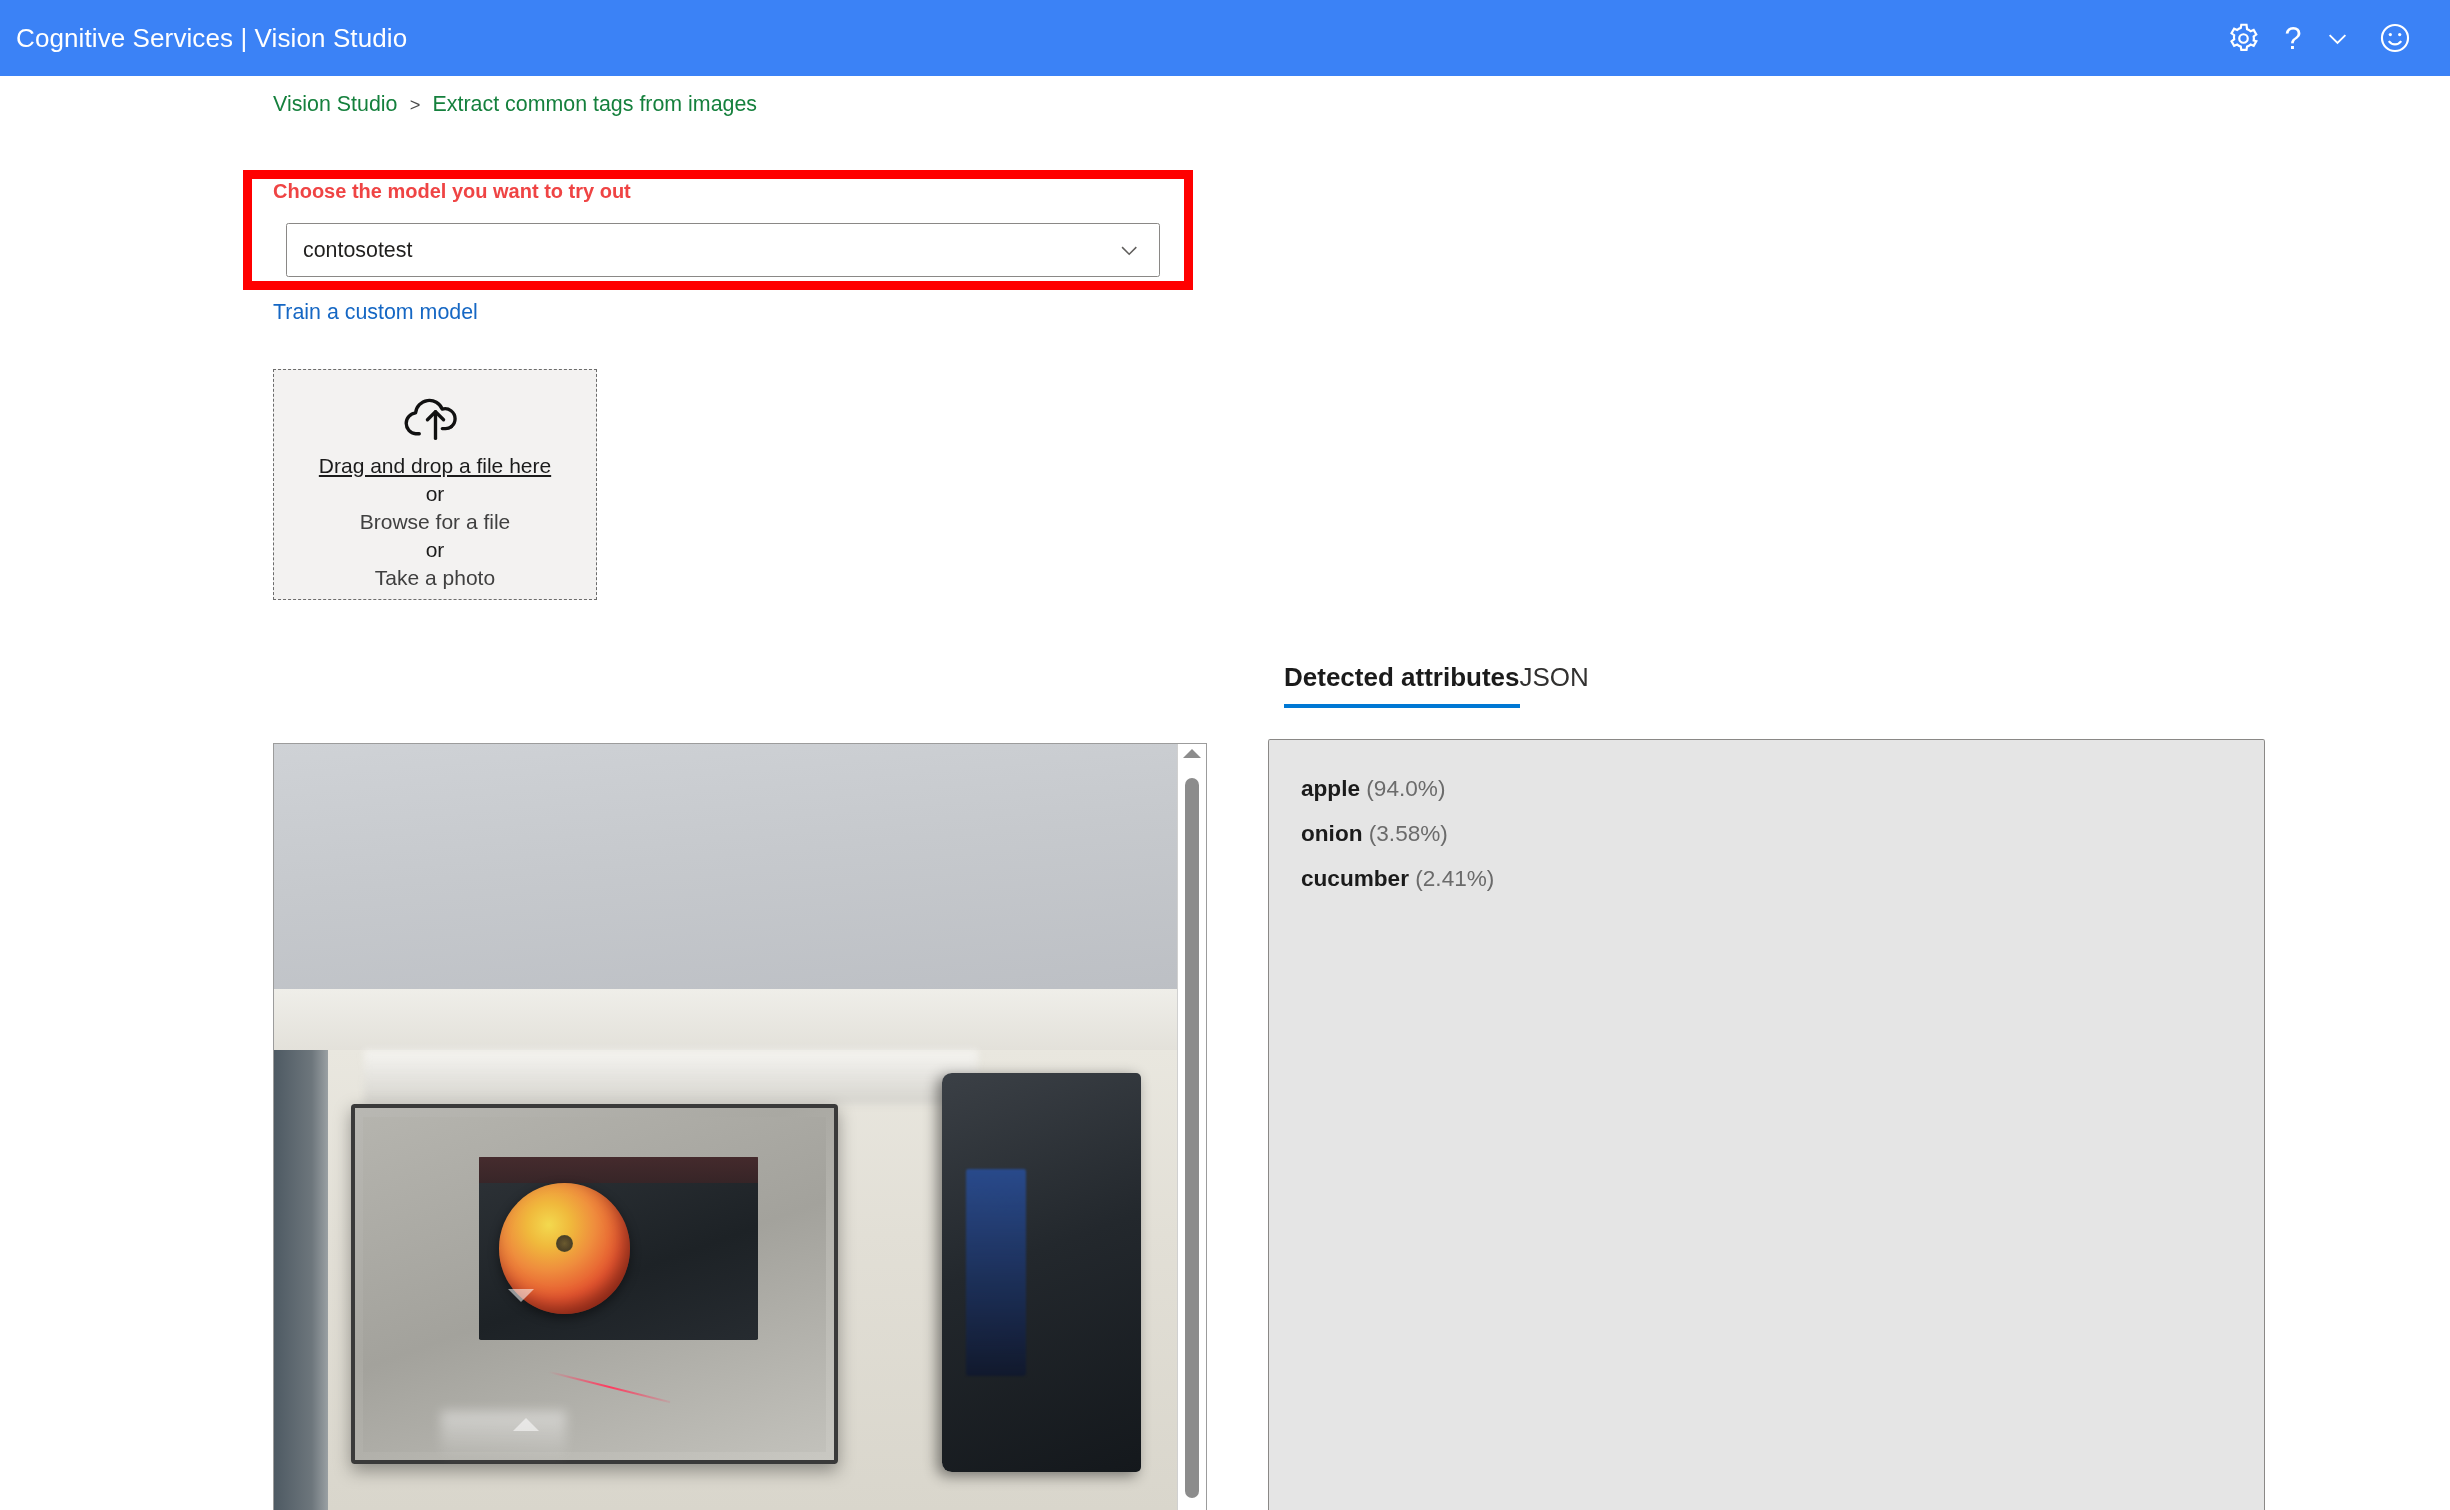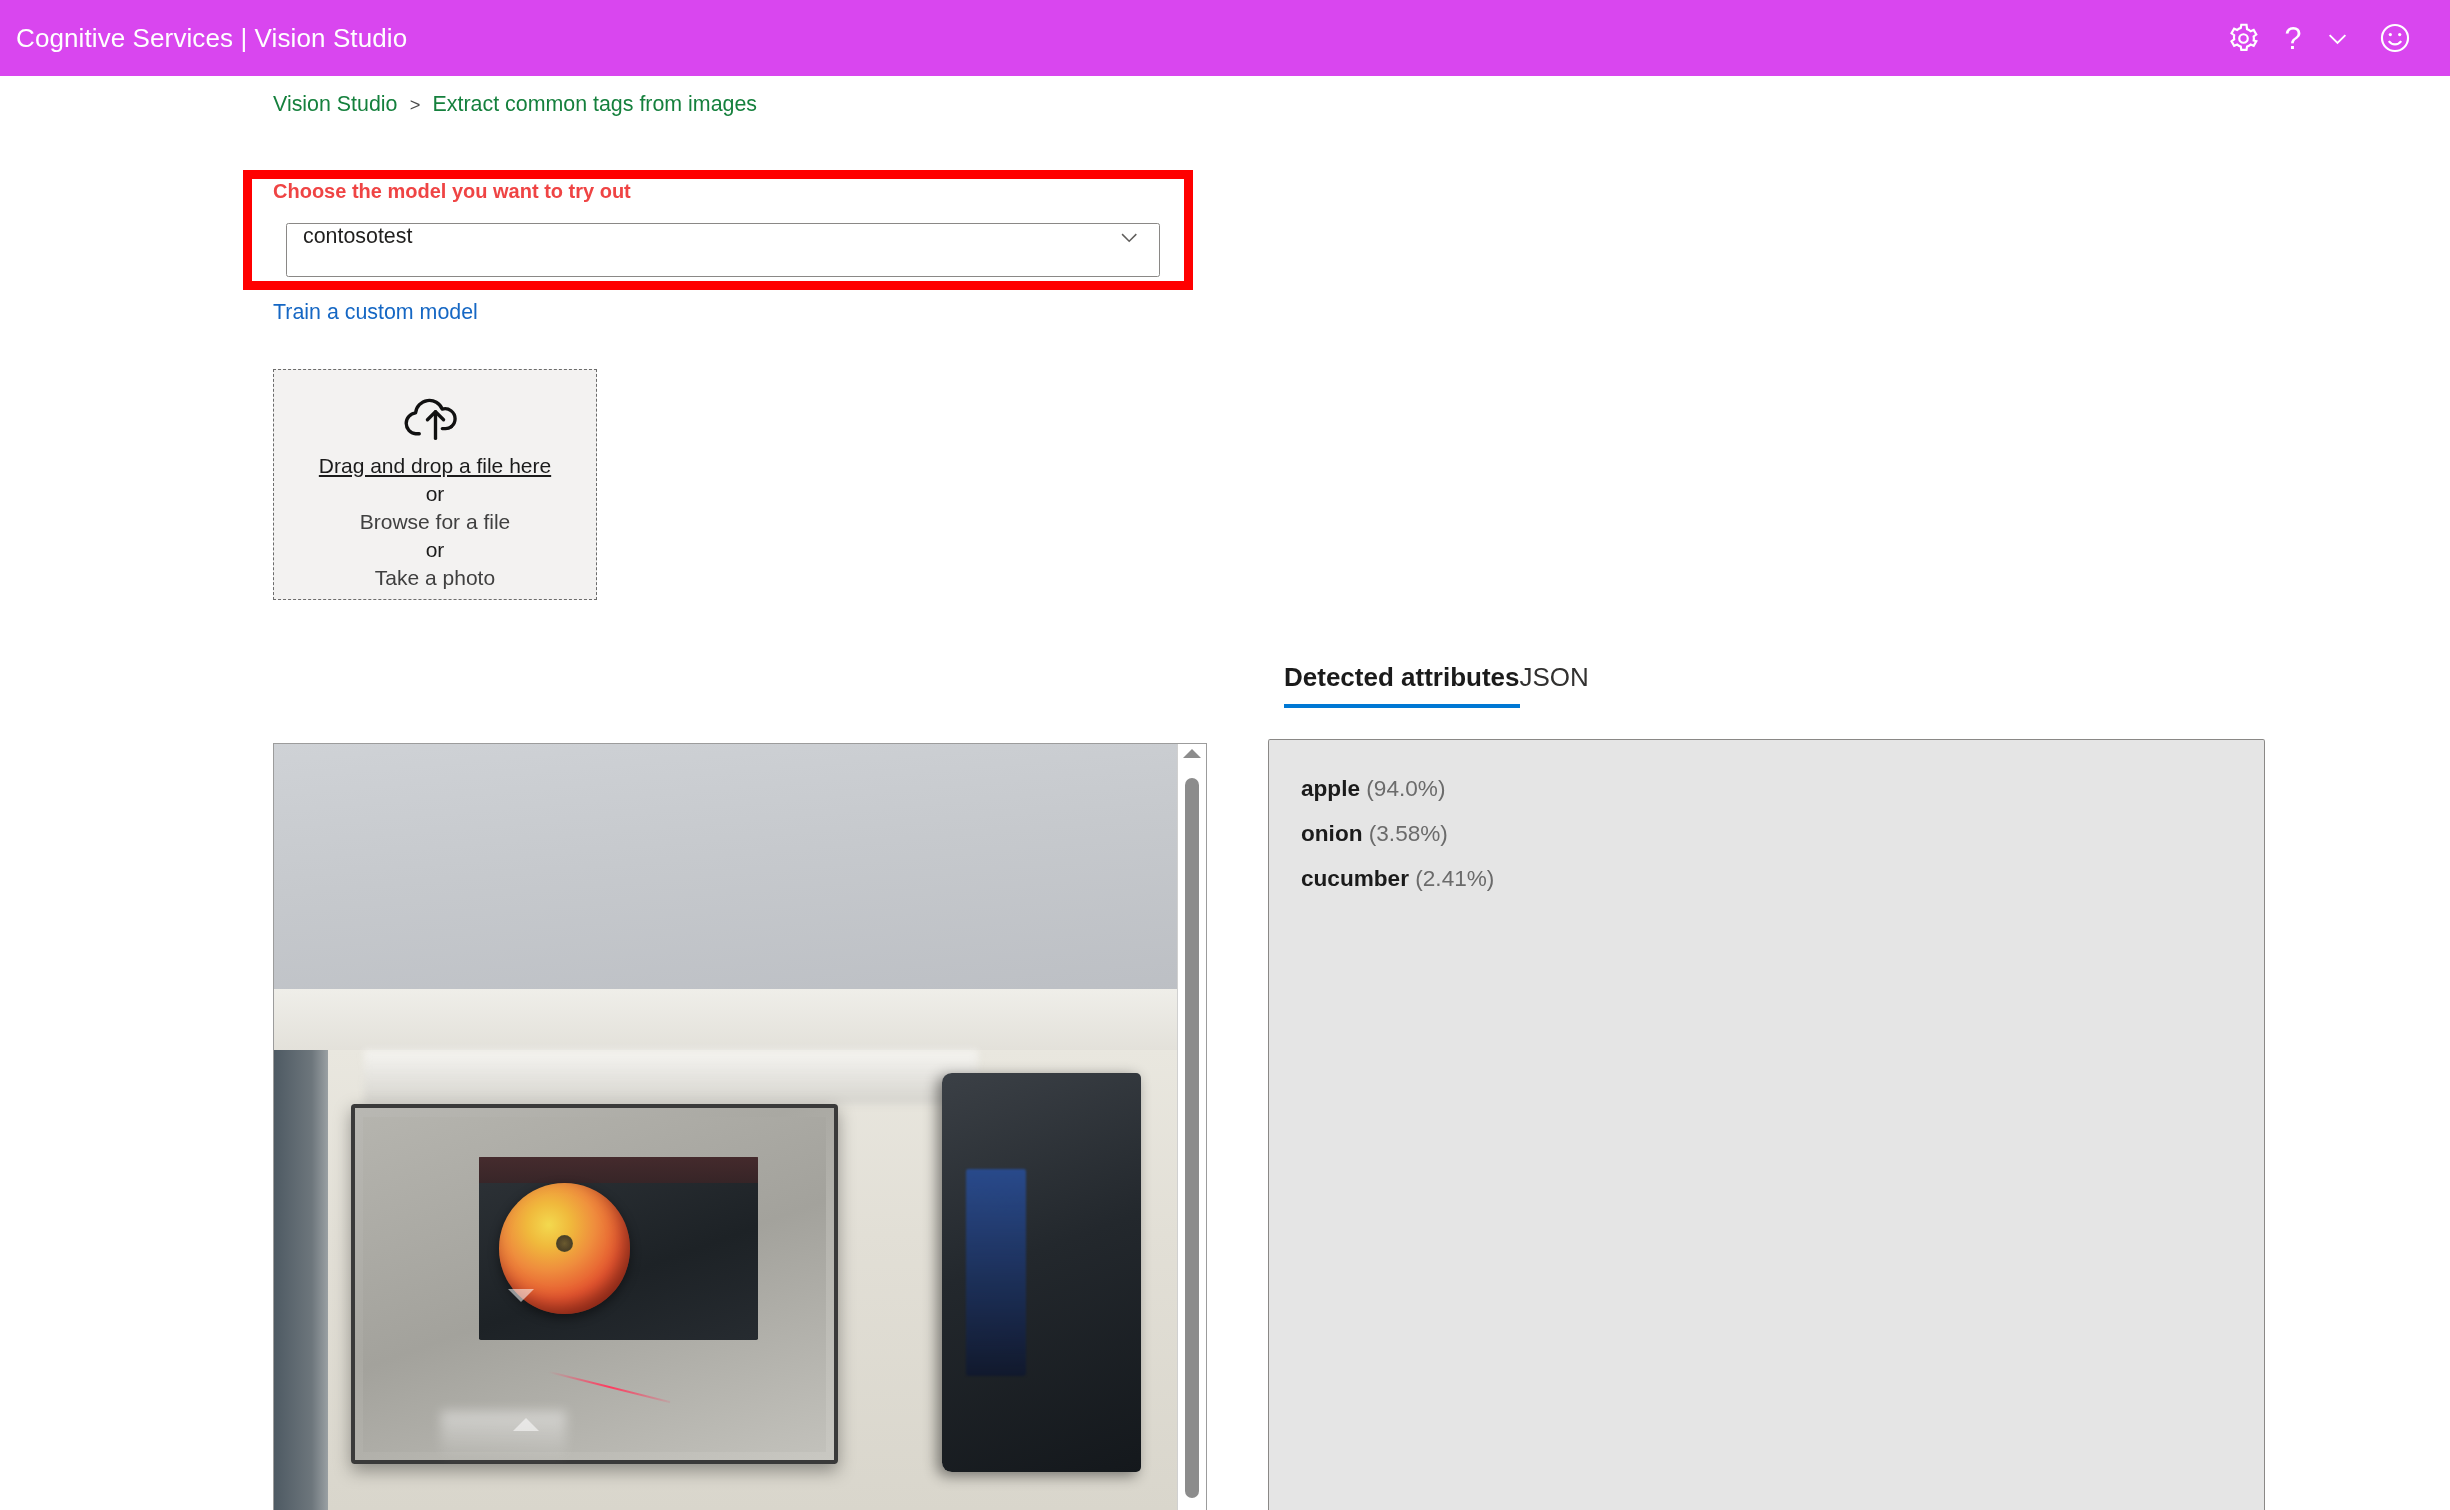--- a/index.html
+++ b/index.html
@@ -10,21 +10,21 @@
     background: #ffffff;
     font-family: "Liberation Sans", "DejaVu Sans", sans-serif;
     overflow: hidden;
   }
 
   
   .topbar {
     position: absolute;
     left: 0; top: 0;
     width: 2450px; height: 76px;
-    background: #d946ef;
+    background: #3b82f6;
     display: flex;
     align-items: center;
   }
   .topbar-title {
     margin-left: 16px;
     color: #ffffff;
     font-size: 26px;
     font-weight: 400;
     letter-spacing: 0.1px;
     white-space: nowrap;
@@ -92,21 +92,21 @@
     white-space: nowrap;
   }
   .model-select {
     position: absolute;
     left: 286px; top: 223px;
     width: 874px; height: 54px;
     border: 1.2px solid #8a8886;
     border-radius: 2.4px;
     background: #ffffff;
     display: flex;
-    align-items: flex-start;
+    align-items: center;
     padding: 0 16px;
     cursor: pointer;
   }
   .model-select-value {
     font-size: 21.4px;
     color: #201f1e;
     flex: 1;
     white-space: nowrap;
   }
   .model-select-chevron {

